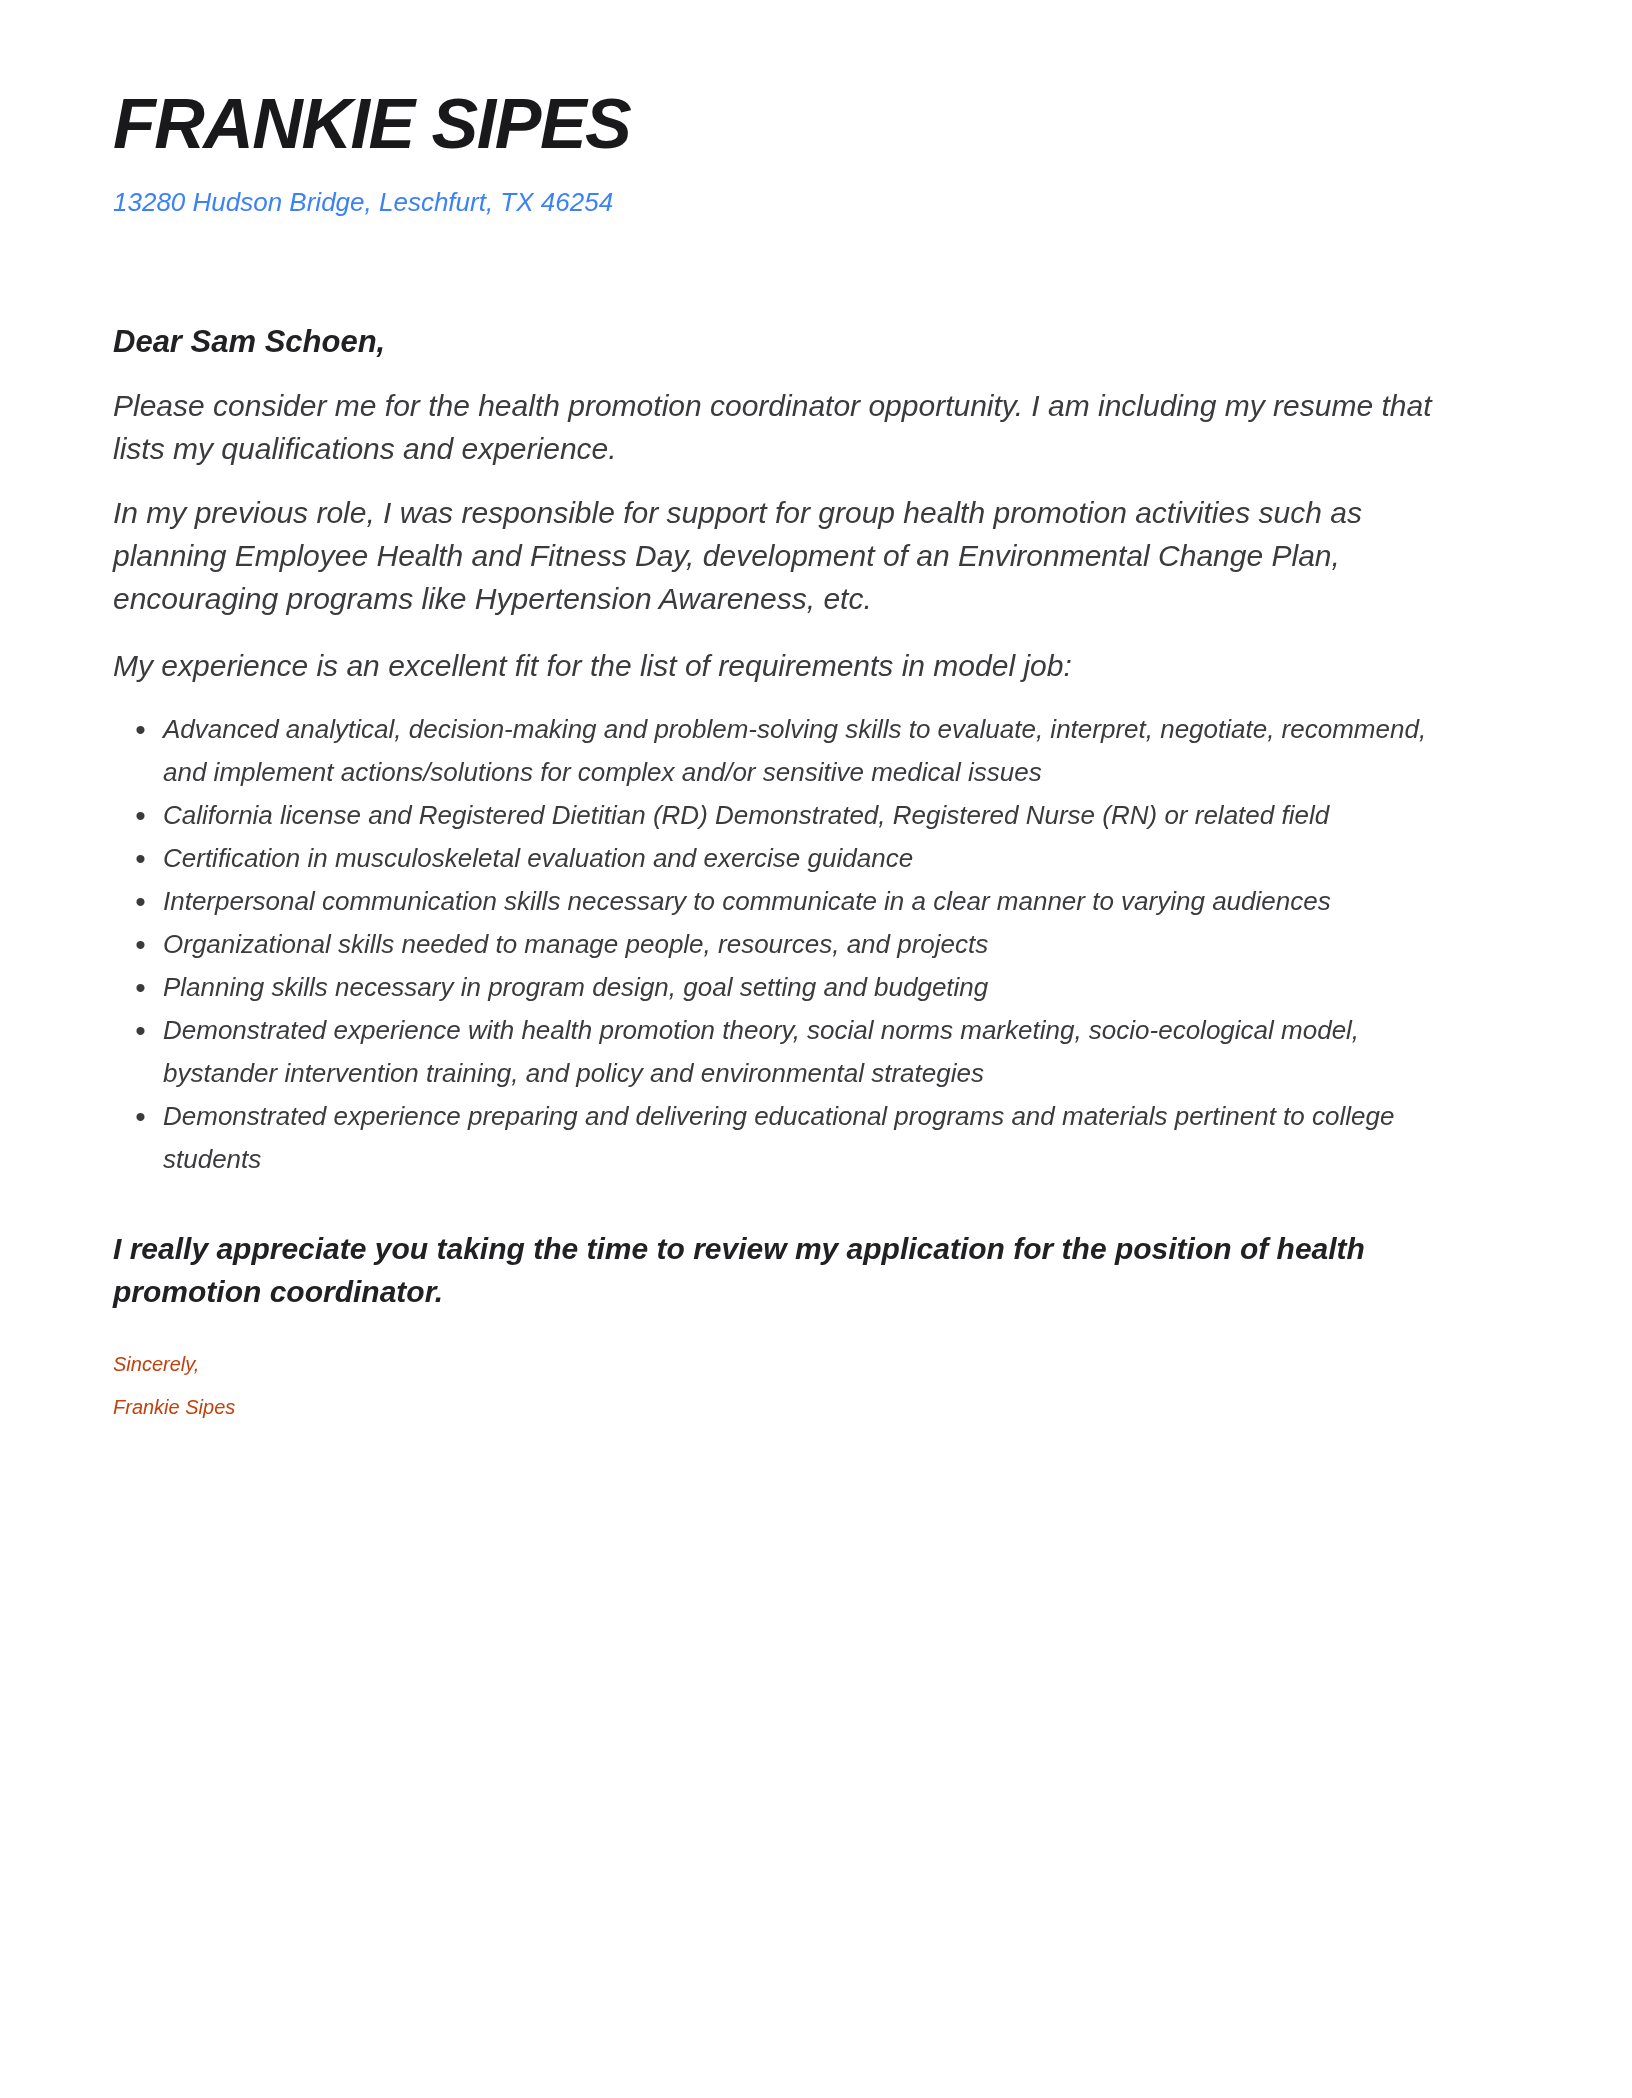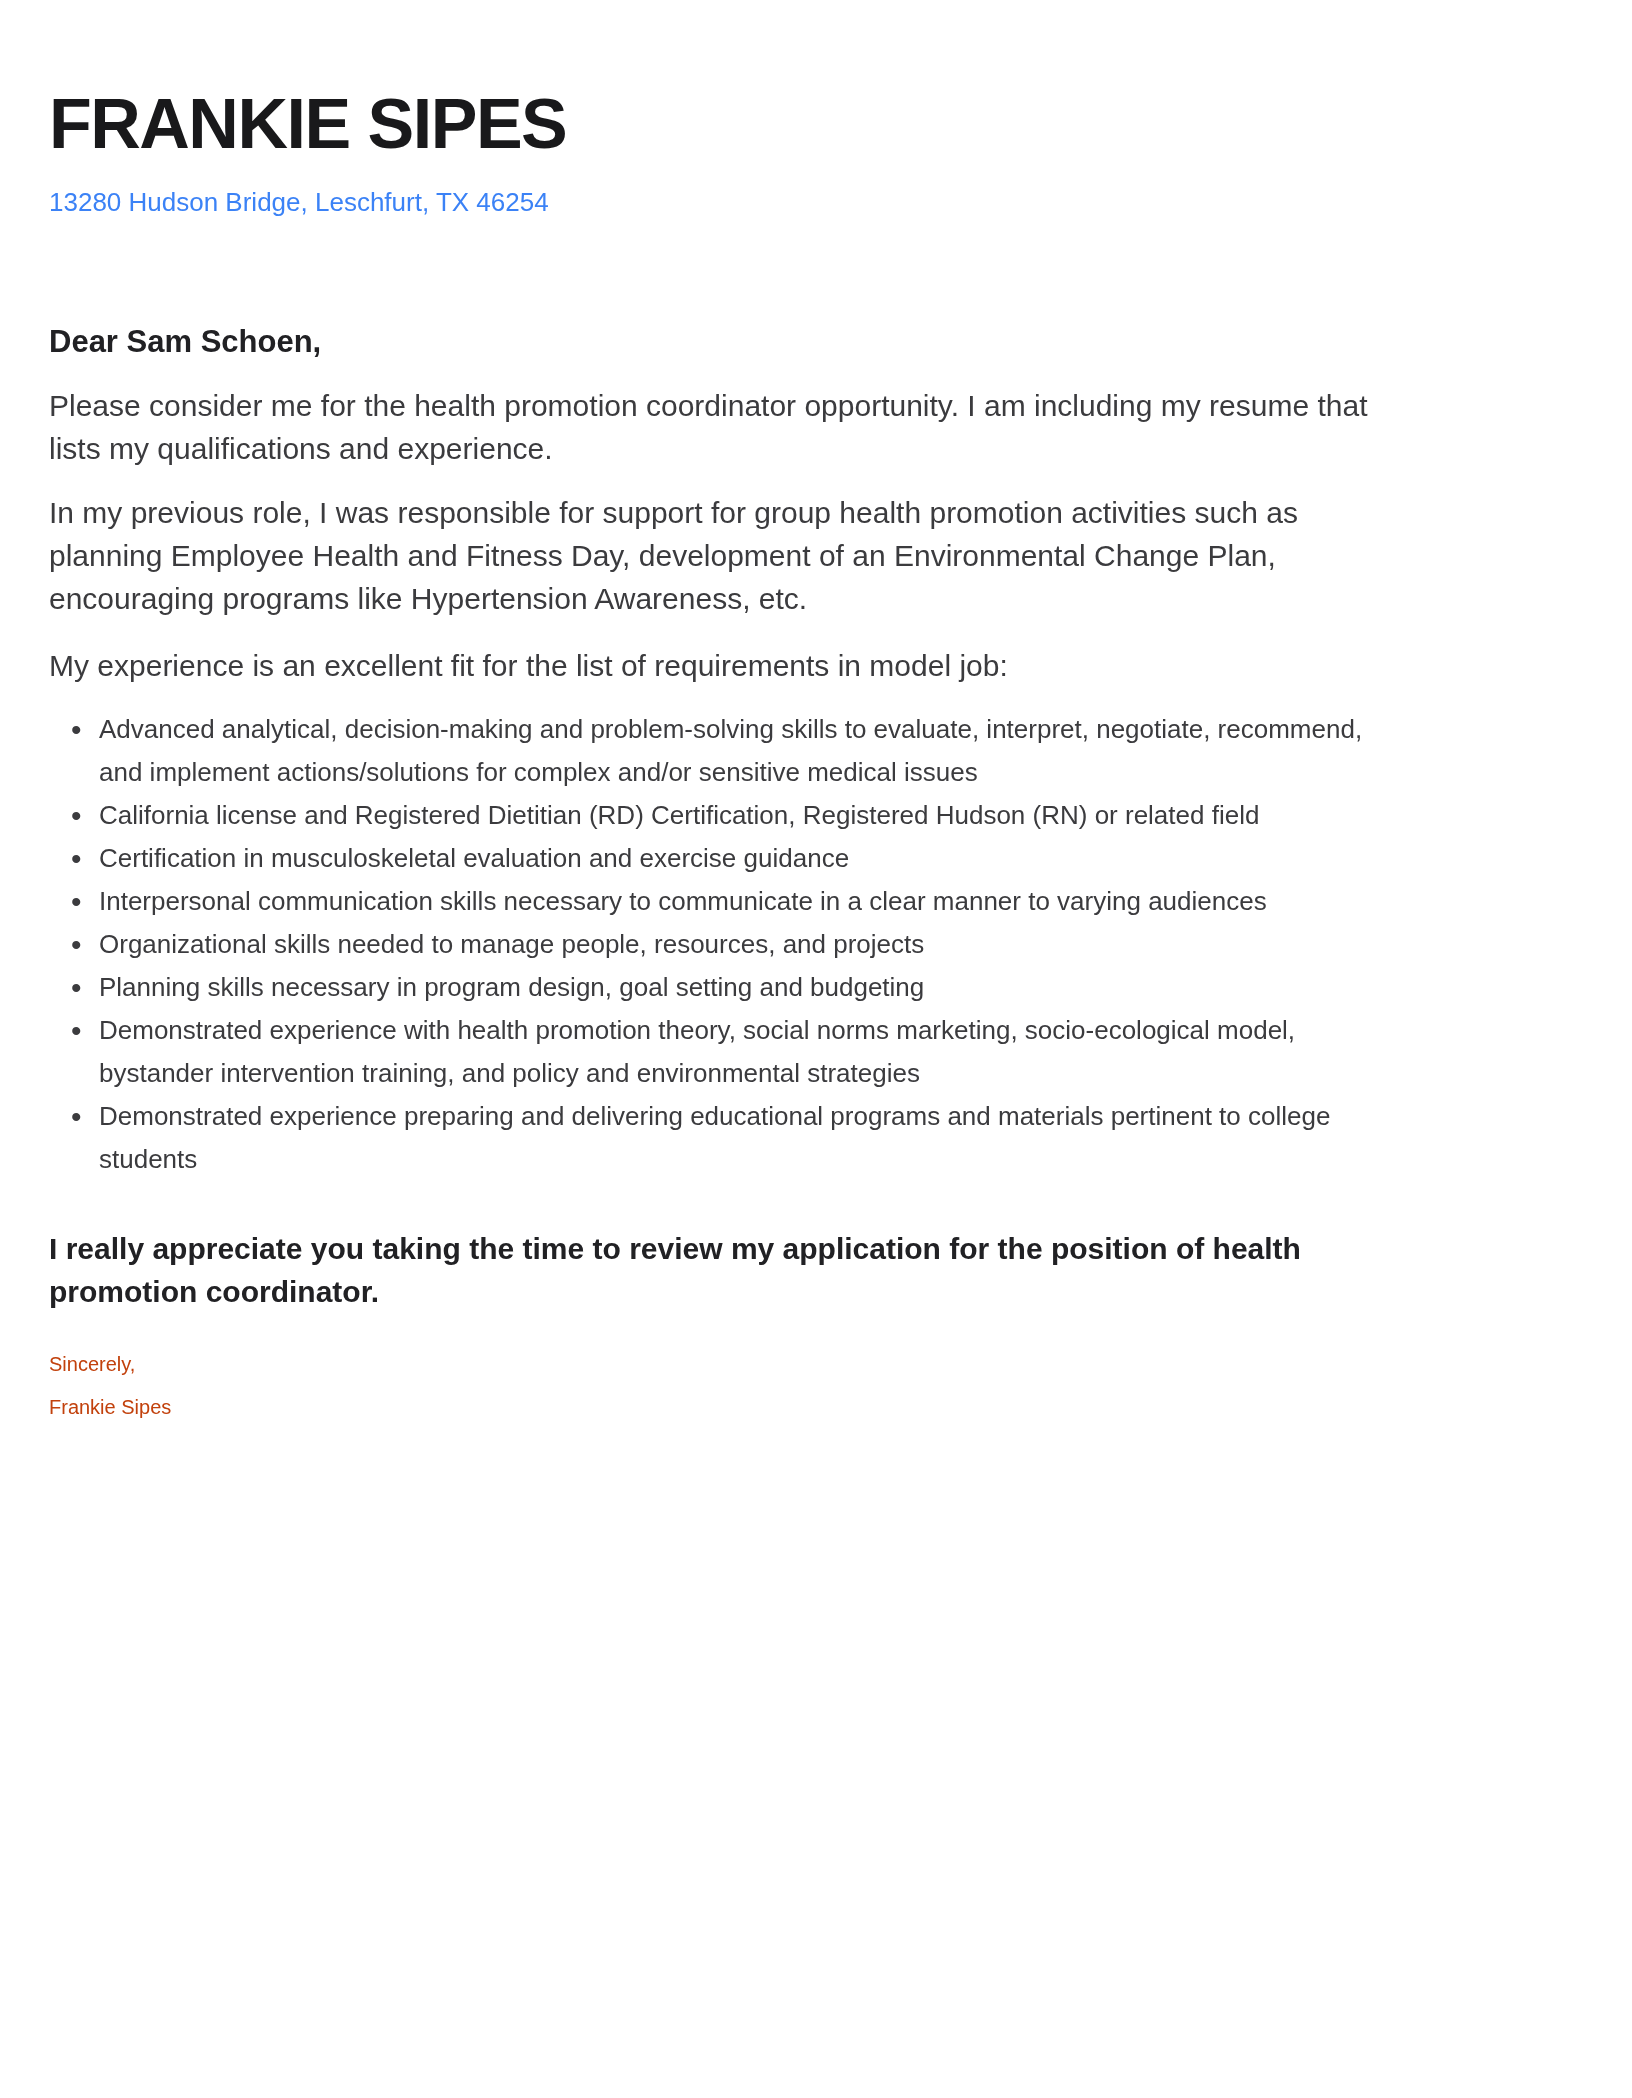--- a/index.html
+++ b/index.html
@@ -8,21 +8,22 @@
     width: 1632px;
     height: 2098px;
     font-family: "Liberation Sans", "DejaVu Sans", sans-serif;
     position: relative;
     overflow: hidden;
   }
   .page {
     width: 1632px;
     height: 1928px;
     background: #ffffff;
-    padding: 88px 120px 0 49px;
+    padding: 88px 120px 0 113px;
+    font-style: italic;
   }
   .sender-name {
     font-size: 70px;
     line-height: 72px;
     font-weight: 800;
     letter-spacing: -1.5px;
     color: #19191b;
   }
   .sender-address {
     margin-top: 26px;
@@ -95,21 +96,21 @@
     <div class="greeting">Dear Sam Schoen,</div>
 
     <p class="para">Please consider me for the health promotion coordinator opportunity. I am including my resume that lists my qualifications and experience.</p>
 
     <p class="para">In my previous role, I was responsible for support for group health promotion activities such as planning Employee Health and Fitness Day, development of an Environmental Change Plan, encouraging programs like Hypertension Awareness, etc.</p>
 
     <p class="para intro">My experience is an excellent fit for the list of requirements in model job:</p>
 
     <ul class="requirements">
         <li>Advanced analytical, decision-making and problem-solving skills to evaluate, interpret, negotiate, recommend, and implement actions/solutions for complex and/or sensitive medical issues</li>
-        <li>California license and Registered Dietitian (RD) Certification, Registered Hudson (RN) or related field</li>
+        <li>California license and Registered Dietitian (RD) Demonstrated, Registered Nurse (RN) or related field</li>
         <li>Certification in musculoskeletal evaluation and exercise guidance</li>
         <li>Interpersonal communication skills necessary to communicate in a clear manner to varying audiences</li>
         <li>Organizational skills needed to manage people, resources, and projects</li>
         <li>Planning skills necessary in program design, goal setting and budgeting</li>
         <li>Demonstrated experience with health promotion theory, social norms marketing, socio-ecological model, bystander intervention training, and policy and environmental strategies</li>
         <li>Demonstrated experience preparing and delivering educational programs and materials pertinent to college students</li>
       </ul>
 
     <p class="closing">I really appreciate you taking the time to review my application for the position of health promotion coordinator.</p>
 

